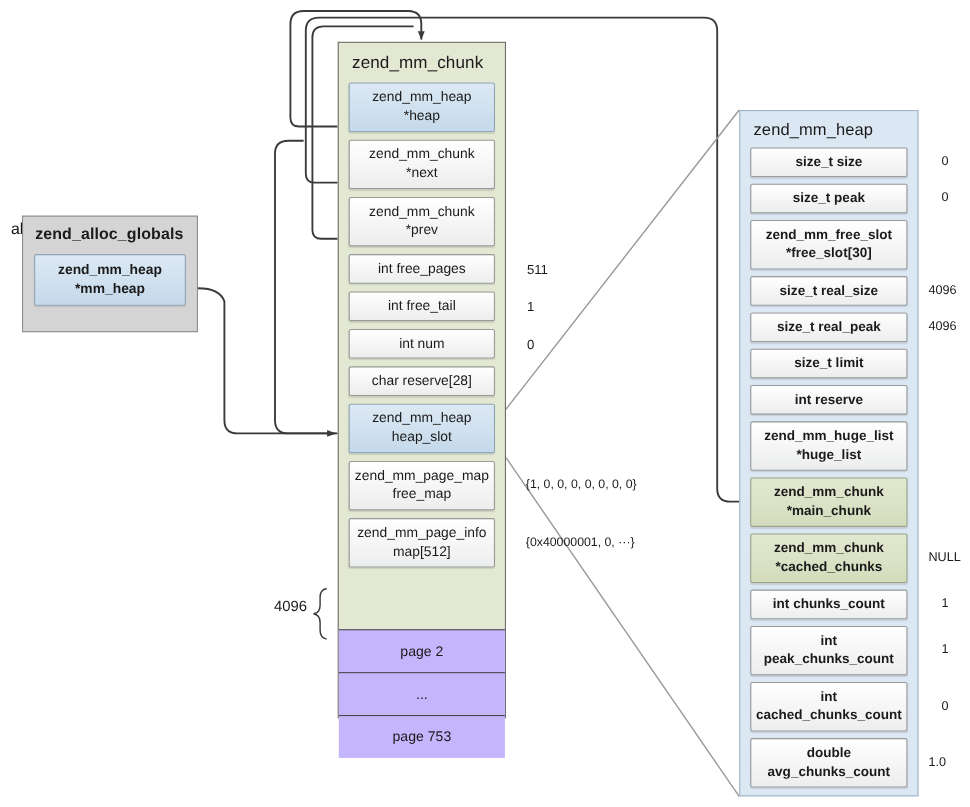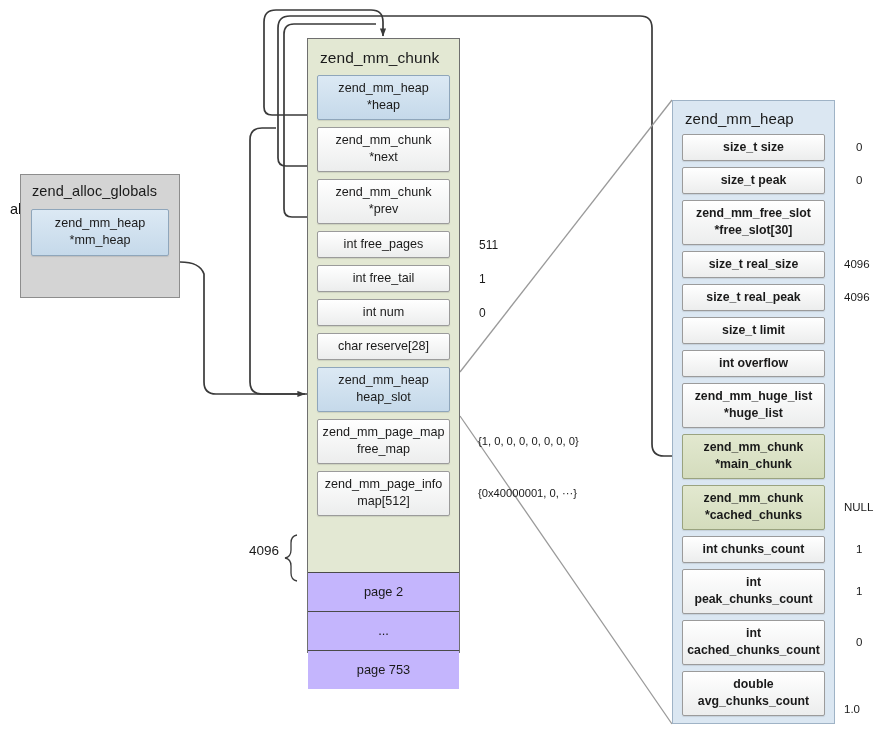--- a/index.html
+++ b/index.html
@@ -27,22 +27,22 @@
     padding:4px 2px 5px 2px;
     background:linear-gradient(#ffffff,#eceded);
     box-shadow:0 1px 1px rgba(0,0,0,.10);
   }
   .row.two{line-height:17px;}
   .row.blue{background:linear-gradient(#dce9f4,#c5d9ea);border-color:#8fa6bb;}
   .row.olive{background:linear-gradient(#e2e8cf,#d4dcbd);border-color:#9aa37f;}
 
   
   #allocGlobals{
-    left:20px;top:174px;width:160px;height:124px;
-    background:#d4d4d4;border:1px solid #8d8d8d;
+    left:20px;top:196px;width:160px;height:106px;
+    background:#d4d4d4;border:1px solid #8d8d8d;font-weight:bold;
   }
   #allocGlobals .title{font-size:14.5px;padding:8px 0 4px 11px;}
   #allocGlobals .row{margin:6px 10px 0 10px;padding:5px 2px 6px;}
   .caption{
     position:absolute;font-size:14.5px;color:#111;white-space:nowrap;
   }
 
   
   #chunk{
     left:307px;top:38px;width:153px;height:615px;
@@ -186,21 +186,21 @@
         <div class="row">
           <div>size_t  real_size</div>
         </div>
         <div class="row">
           <div>size_t  real_peak</div>
         </div>
         <div class="row">
           <div>size_t  limit</div>
         </div>
         <div class="row">
-          <div>int overflow</div>
+          <div>int reserve</div>
         </div>
         <div class="row two">
           <div>zend_mm_huge_list</div>
           <div>*huge_list</div>
         </div>
         <div class="row olive two">
           <div>zend_mm_chunk</div>
           <div>*main_chunk</div>
         </div>
         <div class="row olive two">
@@ -226,16 +226,16 @@
   </div>
   <div id="heapVals">
       <div class="val" style="left: 856px; top: 140.5px;">0</div>
       <div class="val" style="left: 856px; top: 173.5px;">0</div>
       <div class="val" style="left: 844px; top: 257.5px;">4096</div>
       <div class="val" style="left: 844px; top: 290.5px;">4096</div>
       <div class="val" style="left: 844px; top: 500.5px;">NULL</div>
       <div class="val" style="left: 856px; top: 542.5px;">1</div>
       <div class="val" style="left: 856px; top: 584.5px;">1</div>
       <div class="val" style="left: 856px; top: 635.5px;">0</div>
-      <div class="val" style="left: 844px; top: 686.5px; margin-top: 16px;">1.0</div>
+      <div class="val" style="left: 844px; top: 686.5px;">1.0</div>
     </div>
 
 </div>
 
 </body></html>

